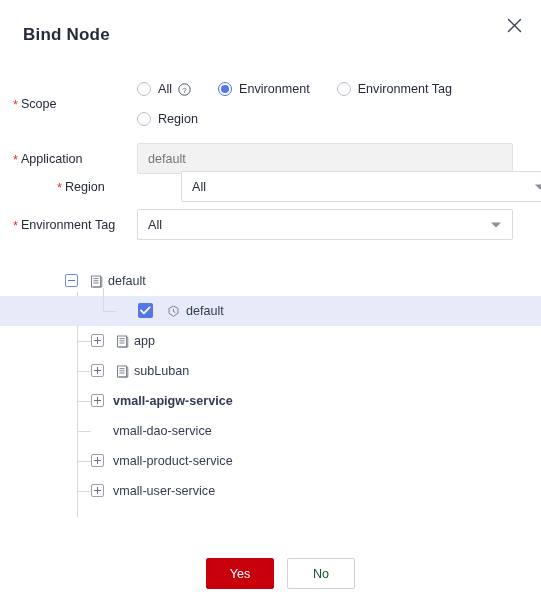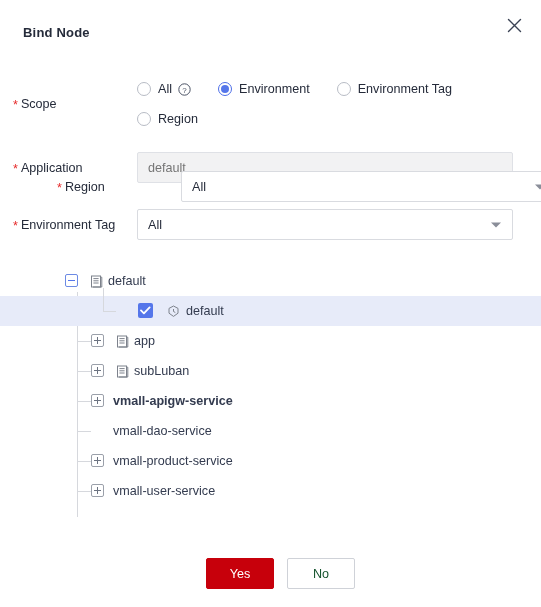--- a/index.html
+++ b/index.html
@@ -14,21 +14,21 @@
   .dialog {
     position: relative;
     width: 541px; height: 607px;
     background: #ffffff;
   }
 
   
   .dlg-title {
     position: absolute;
     left: 23px; top: 25px;
-    font-size: 13px;
+    font-size: 17px;
     font-weight: bold;
     letter-spacing: .2px;
     color: #252b3a;
   }
   .close-btn {
     position: absolute;
     right: 14px; top: 12px;
     width: 26px; height: 26px;
     display: flex; align-items: center; justify-content: center;
     cursor: pointer;
@@ -304,21 +304,21 @@
       </div>
       <div class="radio-line">
         <div class="radio-item">
           <span class="radio-dot"></span>
           <span class="radio-label">Region</span>
         </div>
       </div>
     </div>
   </div>
 
-  <div class="form-row" style="top:152px;">
+  <div class="form-row" style="top:143px;">
     <div class="lbl">
       <span class="req">*</span><span>Application</span>
     </div>
     <div class="field">
       <input class="inp" type="text" disabled="" placeholder="default" style="">
     </div>
   </div>
 
   <div class="form-row" style="top:171px;margin-left:44px;">
     <div class="lbl">

